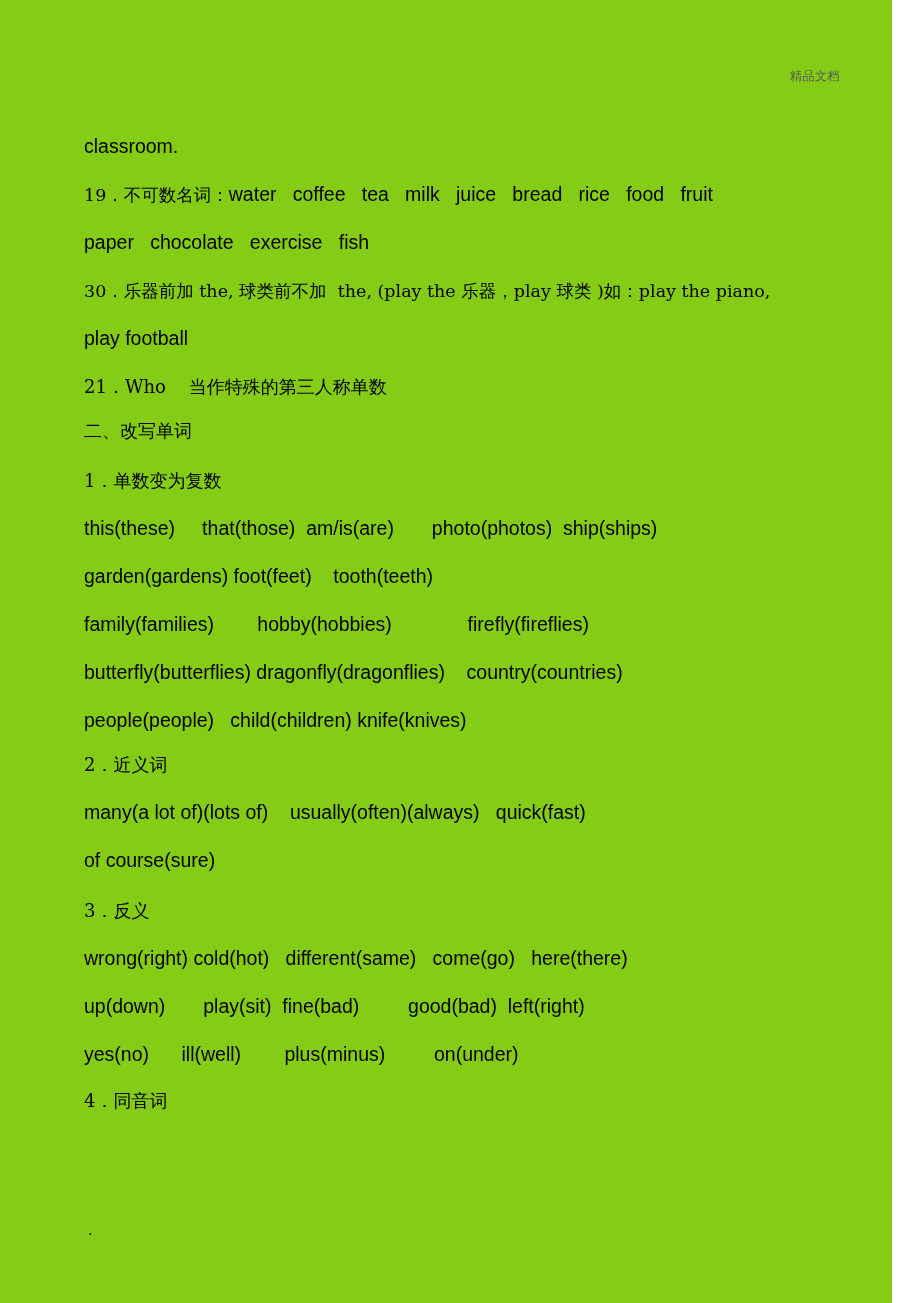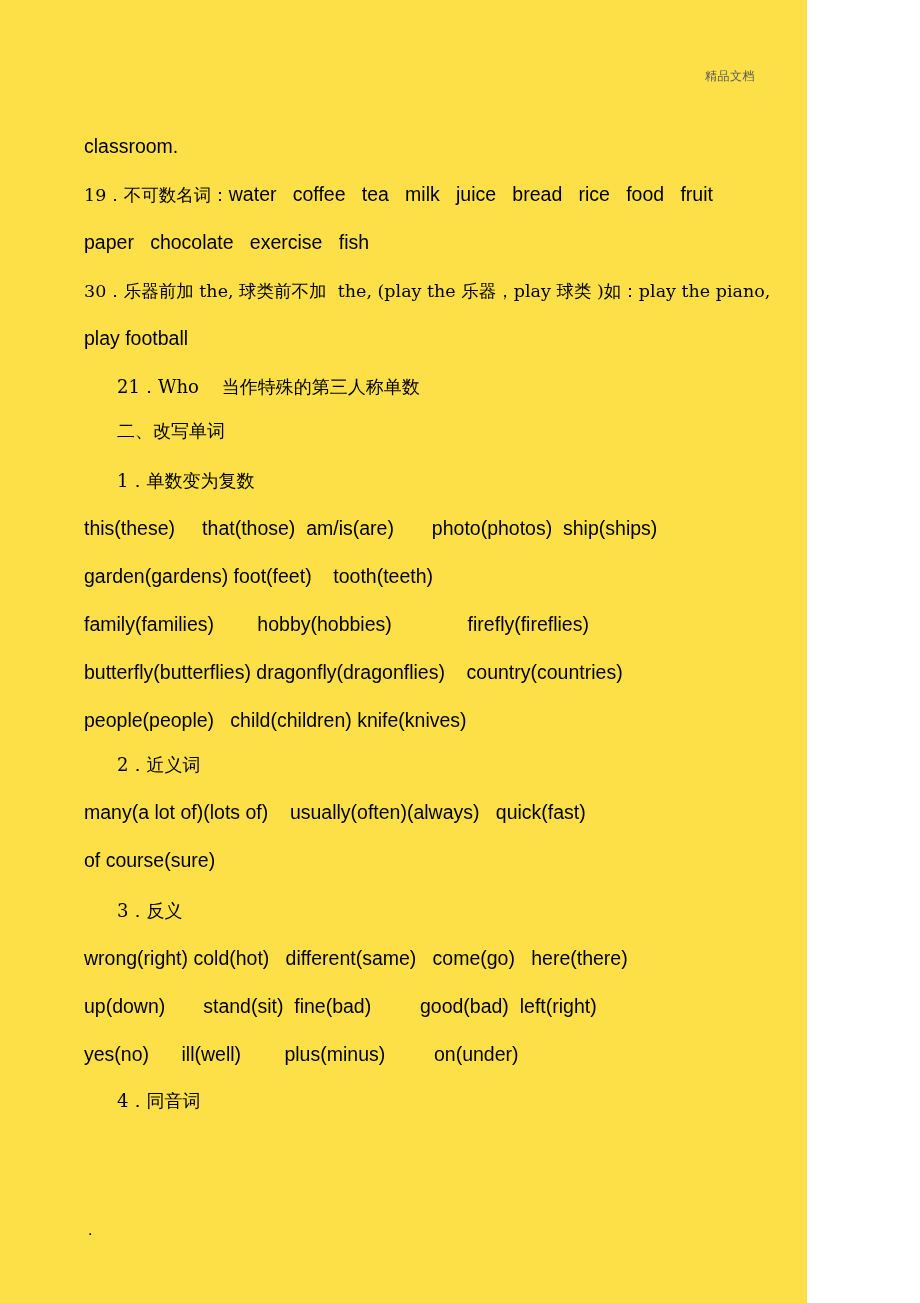--- a/index.html
+++ b/index.html
@@ -2,23 +2,23 @@
 <html><head>
 <meta charset="utf-8">
 <style>
   html, body {
     margin: 0;
     padding: 0;
     background: #ffffff;
   }
   .page {
     position: relative;
-    width: 807px;
+    width: 892px;
     height: 1303px;
-    background: #fde047;
+    background: #84cc16;
     font-family: "Liberation Sans", "DejaVu Sans", sans-serif;
     color: #000000;
     overflow: hidden;
   }
   .watermark {
     position: absolute;
     top: 68px;
     right: 52px;
     font-family: "Liberation Serif", "DejaVu Serif", serif;
     font-size: 12px;
@@ -42,21 +42,20 @@
   .p-line {
     height: 48px;
     display: flex;
     align-items: flex-end;
   }
   
   .h-line {
     height: 48px;
     display: flex;
     align-items: flex-end;
-    margin-left: 33px;
   }
   .h-line .ln {
     font-size: 18px;
   }
   .cn {
     font-family: "DejaVu Serif", "Liberation Serif", serif;
     font-size: 17.5px;
   }
   .cn-sm {
     font-family: "DejaVu Serif", "Liberation Serif", serif;
@@ -142,21 +141,21 @@
     </div>
 
     <div class="h-line" style="height:50px">
       <span class="ln cn-sm">3．反义</span>
     </div>
 
     <div class="p-line">
       <span class="ln">wrong(right) cold(hot)   different(same)   come(go)   here(there)</span>
     </div>
     <div class="p-line">
-      <span class="ln">up(down)       stand(sit)  fine(bad)         good(bad)  left(right)</span>
+      <span class="ln">up(down)       play(sit)  fine(bad)         good(bad)  left(right)</span>
     </div>
     <div class="p-line">
       <span class="ln">yes(no)      ill(well)        plus(minus)         on(under)</span>
     </div>
 
     <div class="h-line" style="height:46px">
       <span class="ln cn-sm">4．同音词</span>
     </div>
 
 

